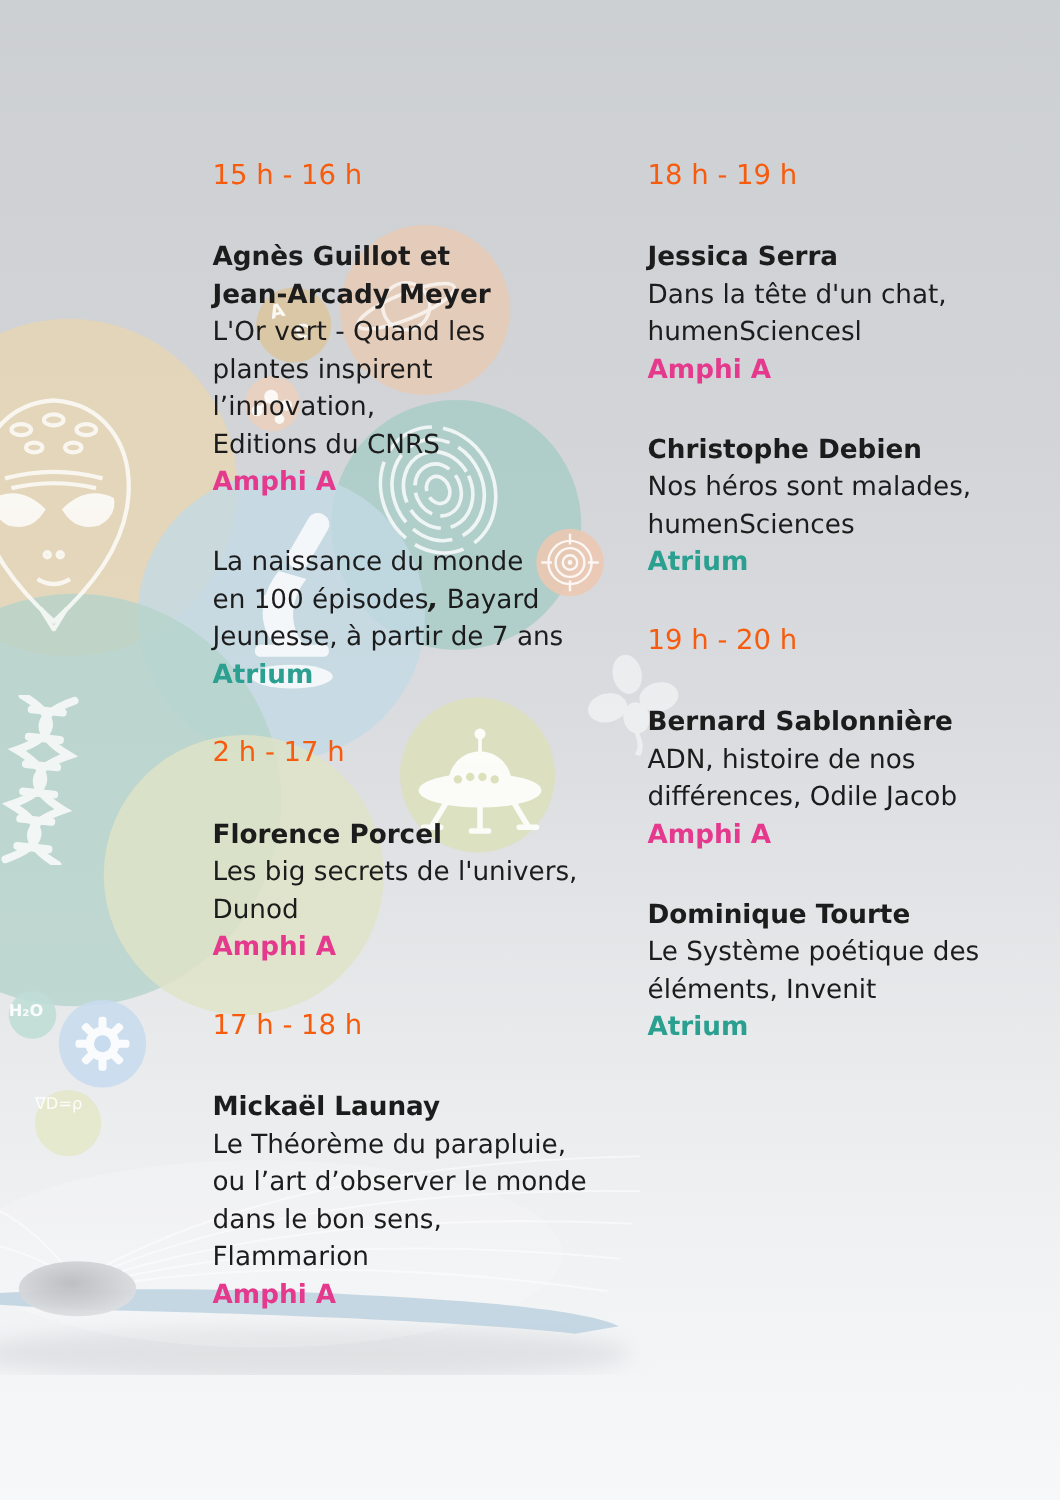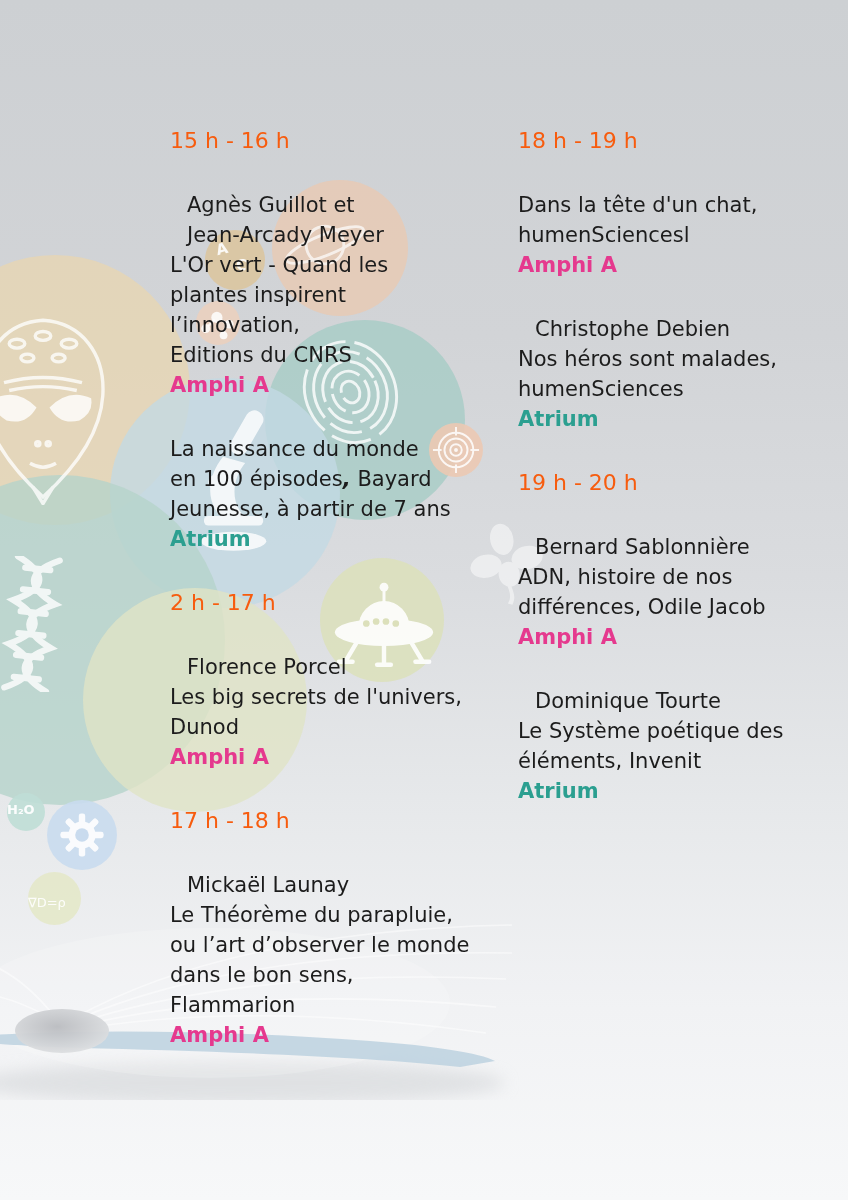--- a/index.html
+++ b/index.html
@@ -18,33 +18,33 @@
   .c-teal-big    {left:-105px;top:475px;width:330px;height:330px;background:#b5d3cb;opacity:.8;}
   .c-salmon-tgt  {left:429px;top:423px;width:54px;height:54px;background:#ecc9b2;opacity:.9;}
   .c-olive-ufo   {left:320px;top:558px;width:124px;height:124px;background:#dce0bb;opacity:.85;}
   .c-olive-big   {left:83px;top:588px;width:224px;height:224px;background:#e0e3c5;opacity:.8;}
   .c-teal-h2o    {left:7px;top:793px;width:38px;height:38px;background:#bfded6;opacity:.9;}
   .c-blue-gear   {left:47px;top:800px;width:70px;height:70px;background:#c9dbee;opacity:.9;}
   .c-olive-form  {left:28px;top:872px;width:53px;height:53px;background:#e4e8c9;opacity:.9;}
   .icon{position:absolute;}
   .mini-label{position:absolute;color:#ffffff;font-weight:bold;opacity:.95;}
   .lbl-h2o{left:7px;top:802px;width:38px;font-size:13px;}
-  .lbl-form{left:28px;top:895px;width:53px;font-size:13px;font-weight:normal;opacity:.9;}
+  .lbl-form{left:28px;top:876px;width:53px;font-size:13px;font-weight:normal;opacity:.9;}
   .lbl-a{left:216px;top:240px;font-size:15px;transform:rotate(-14deg);}
   .lbl-c{left:236px;top:256px;font-size:15px;transform:rotate(9deg);}
   .lbl-a,.lbl-c{position:absolute;color:#fff;font-weight:bold;opacity:.9;}
   
   #columns{position:absolute;inset:0;}
   .col{position:absolute;top:126px;}
   .col-left{left:170px;width:340px;}
   .col-right{left:518px;width:330px;}
   .block{margin:0 0 34px 0;}
   .time{font-size:22px;font-weight:normal;color:var(--c-time_slot,#f75c0e);line-height:30px;white-space:nowrap;}
   .line{font-size:21px;line-height:30px;color:var(--c-body_text,#1c1c1c);white-space:nowrap;}
-  .s-b{font-weight:normal;margin-left:17px;}
+  .s-b{font-weight:bold;}
   .s-i{}
   .s-bi{font-weight:bold;font-style:italic;}
   .s-amphi{color:var(--c-venue_amphi_a,#e5398e);font-weight:bold;}
   .s-atrium{color:var(--c-venue_atrium,#2b9f90);font-weight:bold;}
 </style>
 </head>
 <body>
 
 <div class="page">
 
@@ -258,20 +258,21 @@
           <div class="line"><span class="s-i">Le Théorème du parapluie,</span></div>
           <div class="line"><span class="s-i">ou l’art d’observer le monde</span></div>
           <div class="line"><span class="s-i">dans le bon sens,</span></div>
           <div class="line"><span class="s-r">Flammarion</span></div>
           <div class="line"><span class="s-amphi">Amphi A</span></div>
         </div>
       </div>
       <div class="col col-right">
         <div class="time block">18 h - 19 h</div>
         <div class="entry block">
+          <div class="line"><span class="s-b">Jessica Serra</span></div>
           <div class="line"><span class="s-i">Dans la tête d'un chat,</span></div>
           <div class="line"><span class="s-r">humenSciencesl</span></div>
           <div class="line"><span class="s-amphi">Amphi A</span></div>
         </div>
         <div class="entry block">
           <div class="line"><span class="s-b">Christophe Debien</span></div>
           <div class="line"><span class="s-i">Nos héros sont malades,</span></div>
           <div class="line"><span class="s-r">humenSciences</span></div>
           <div class="line"><span class="s-atrium">Atrium</span></div>
         </div>

